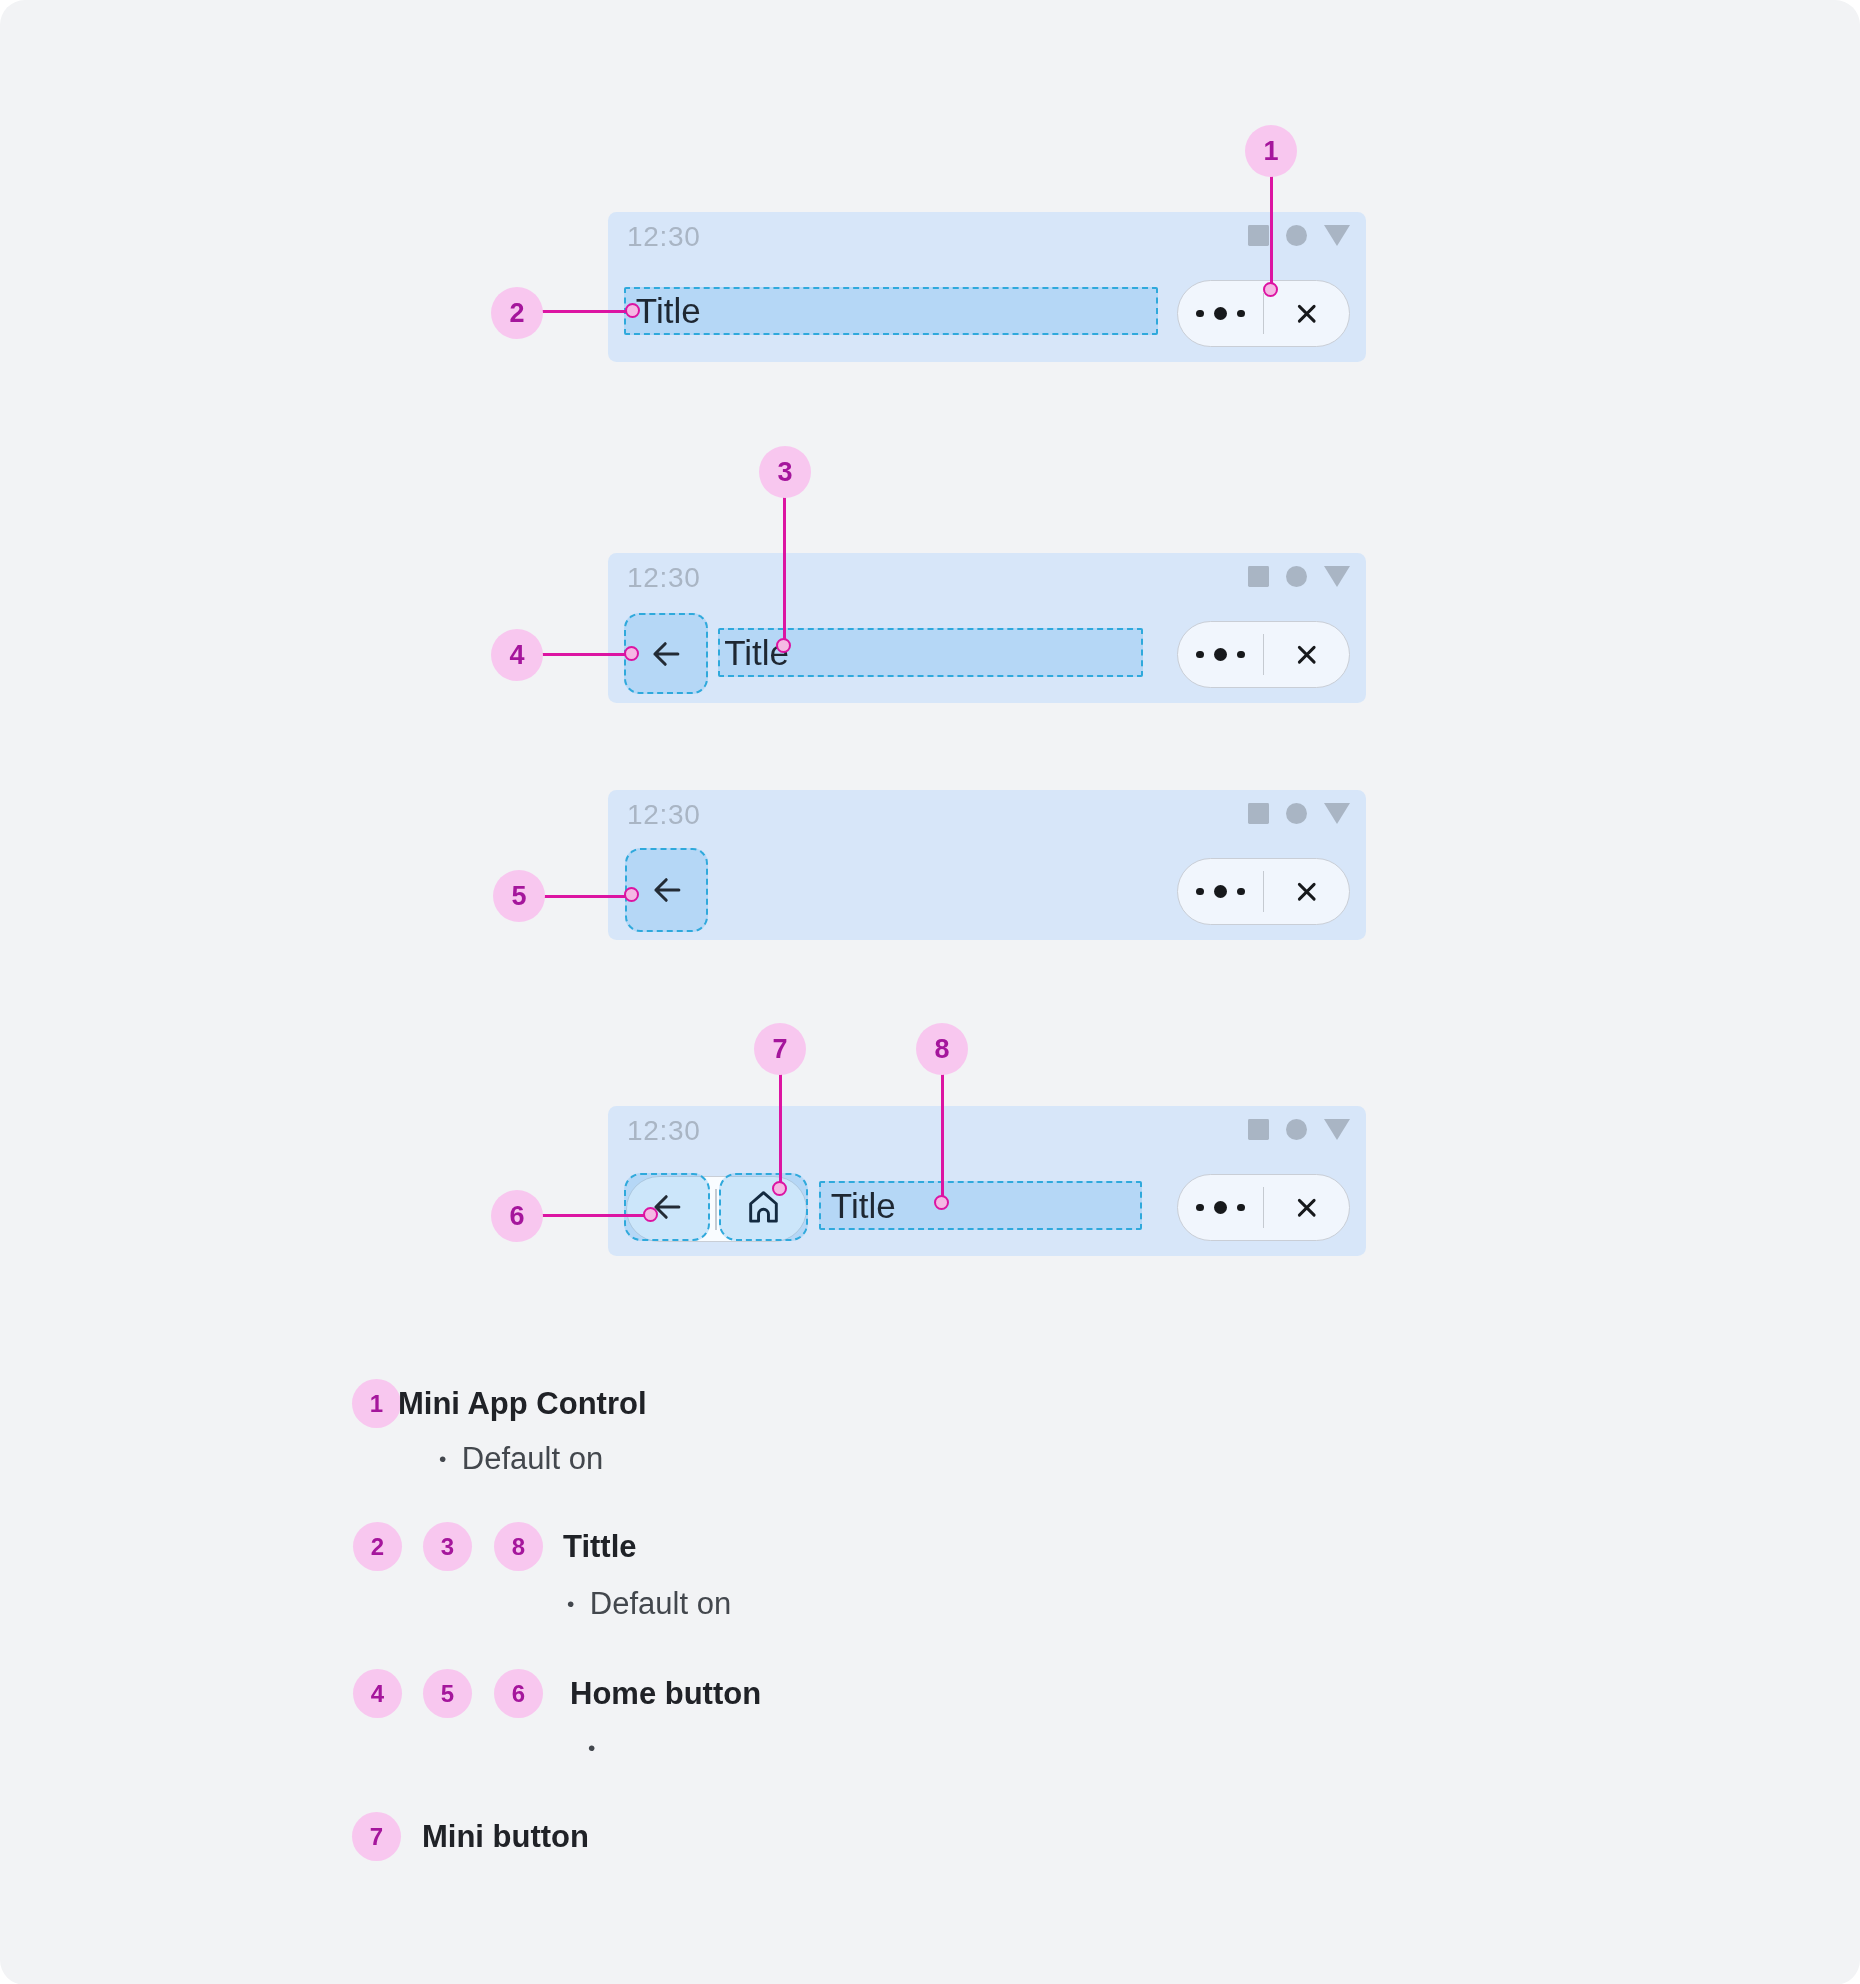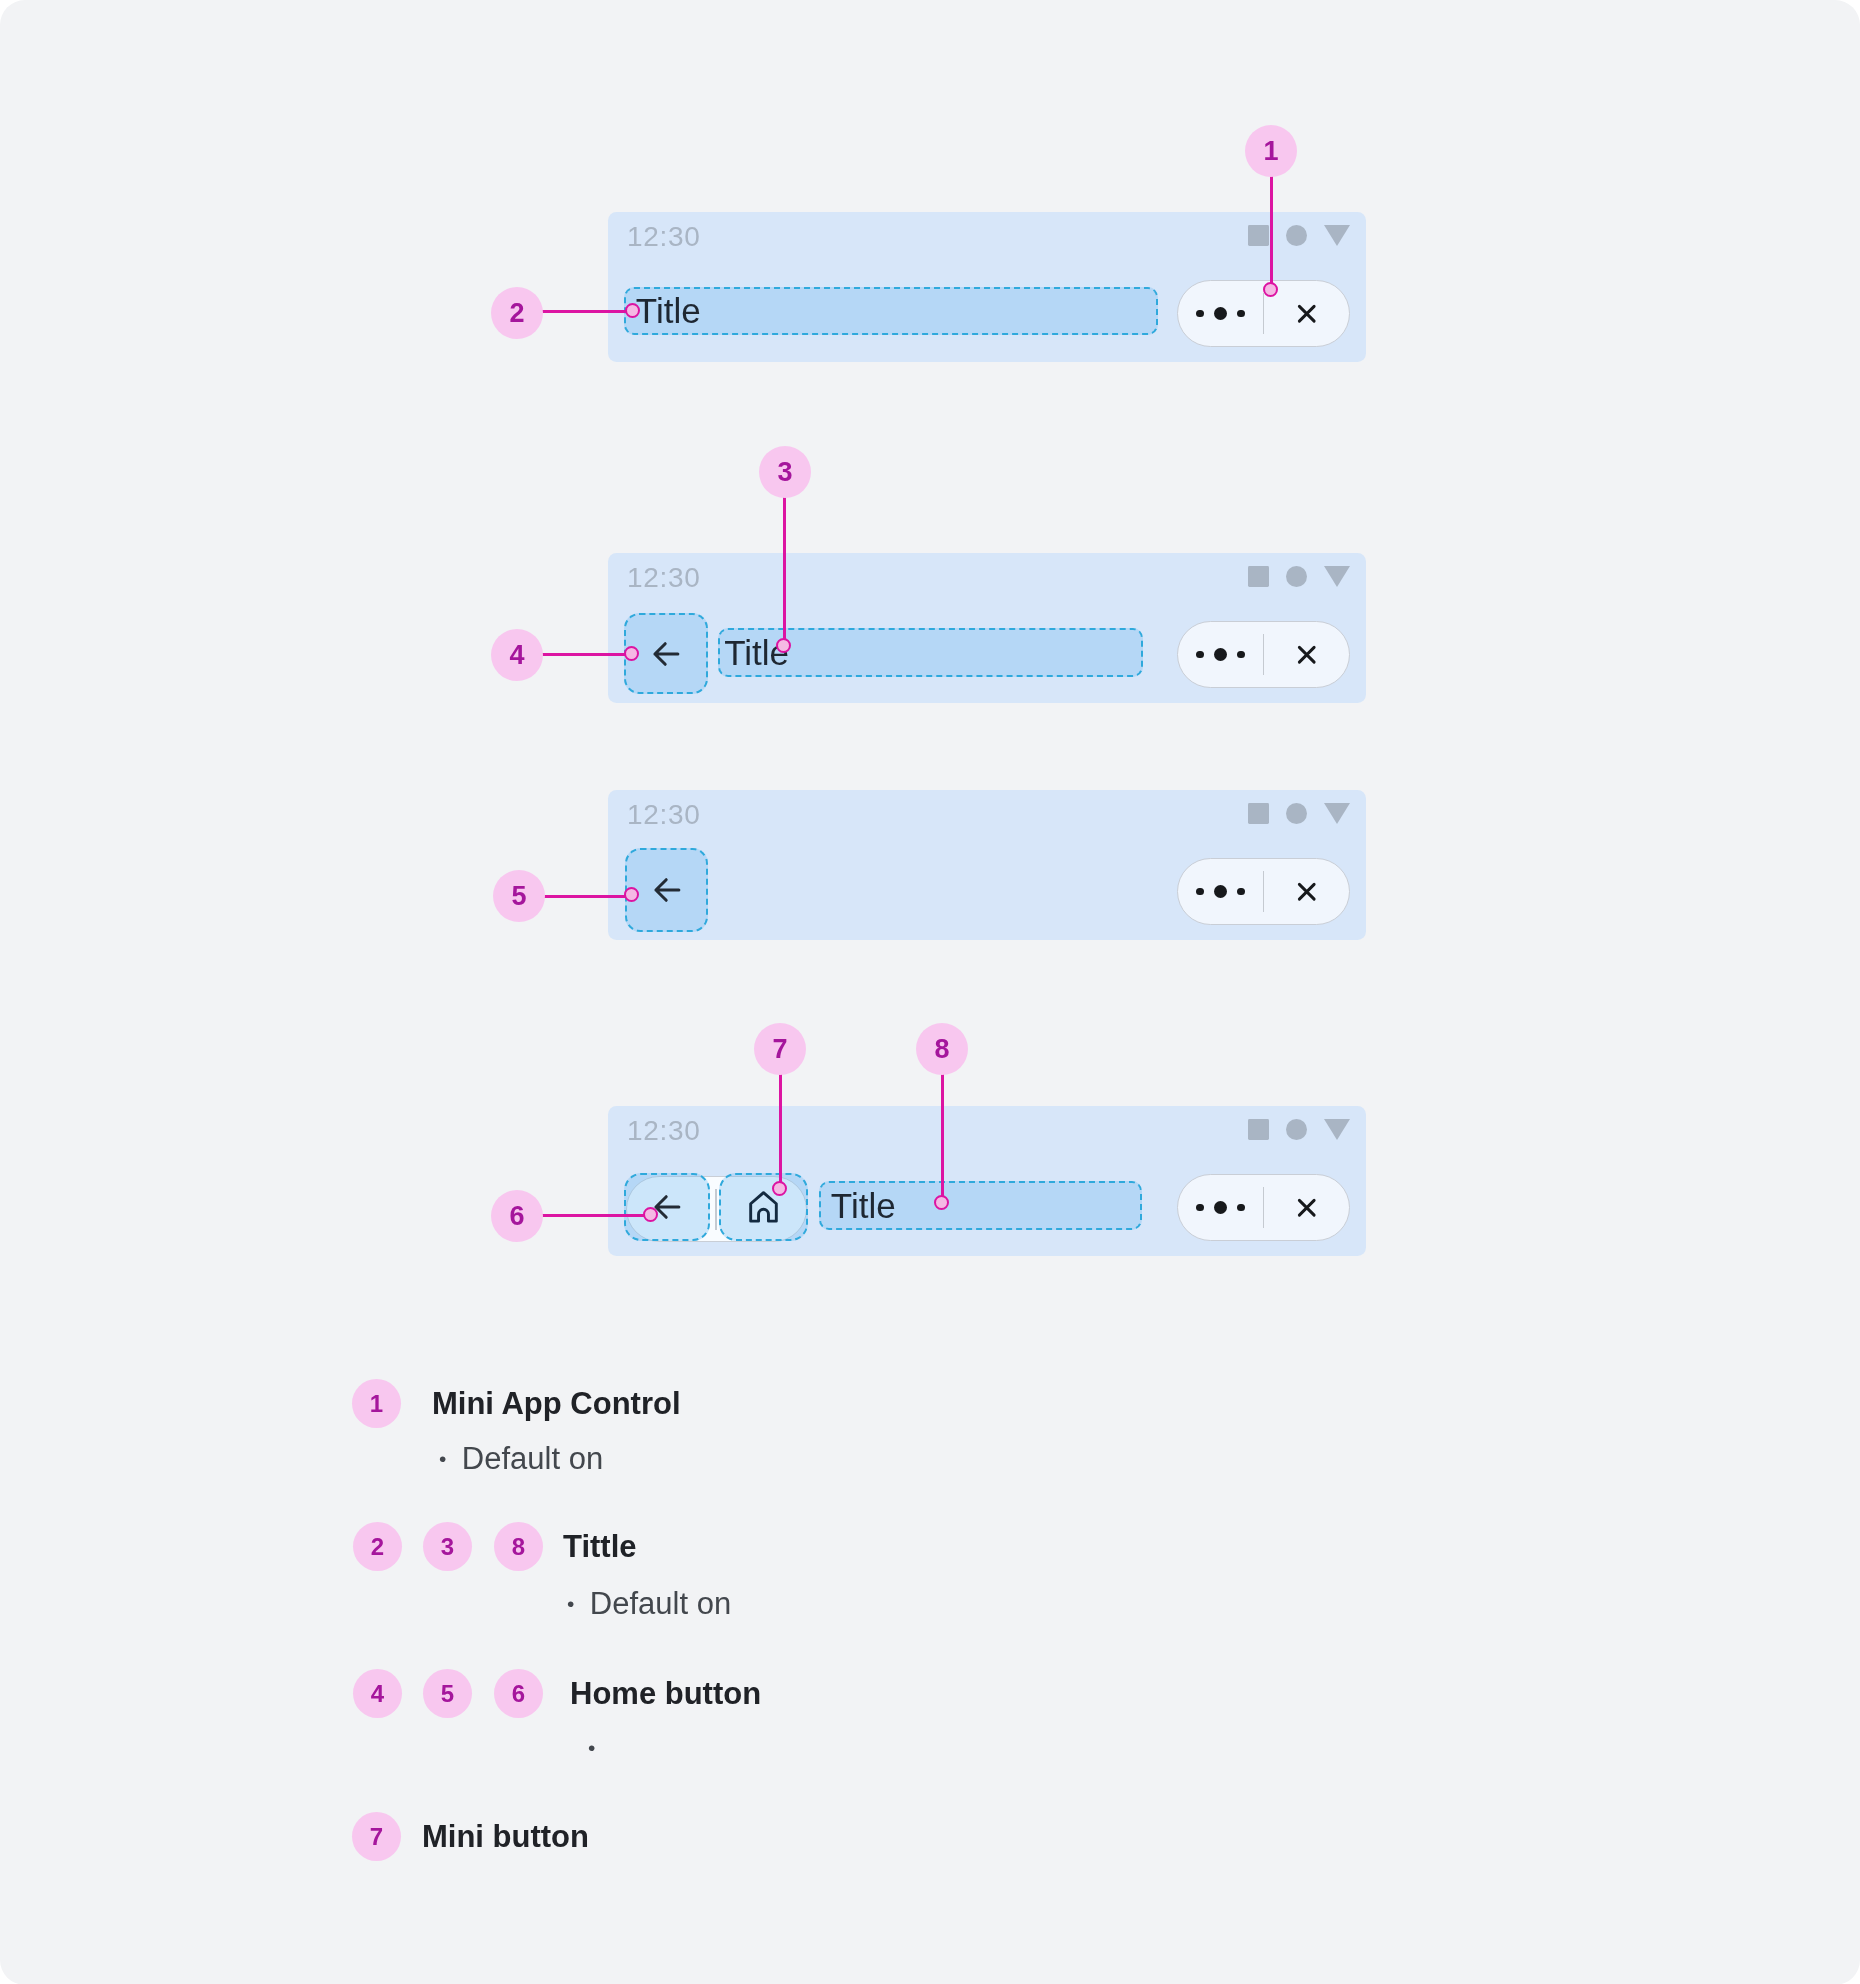--- a/index.html
+++ b/index.html
@@ -7,21 +7,21 @@
   #canvas{position:relative;width:1860px;height:1985px;background:#F2F3F5;border-radius:25px;overflow:hidden;}
 
   
   .bar{position:absolute;left:608px;width:758px;height:150px;background:#D7E6F9;border-radius:8.4px;}
   .time{position:absolute;left:19px;top:8.4px;font-size:28px;line-height:34px;font-weight:500;color:#A9B5C4;letter-spacing:0.7px;}
   .status-icons{position:absolute;right:16px;top:12.7px;display:flex;align-items:center;gap:17px;height:22.5px;}
   .st-square{width:21px;height:21px;background:#A9B5C4;border-radius:1.4px;display:inline-block;}
   .st-circle{width:21px;height:21px;background:#A9B5C4;border-radius:50%;display:inline-block;}
   .st-triangle{width:0;height:0;border-left:13.4px solid transparent;border-right:13.4px solid transparent;border-top:21px solid #A9B5C4;display:inline-block;}
 
-  .dash{position:absolute;box-sizing:border-box;border:2.8px dashed #2FA9DC;background:rgba(111,186,241,0.33);border-radius:10px;display:flex;align-items:center;}
+  .dash{position:absolute;box-sizing:border-box;border:2.8px dashed #2FA9DC;background:rgba(111,186,241,0.33);border-radius:2px;display:flex;align-items:center;}
   .back-dash{border-radius:15.5px;justify-content:center;}
   .title-text{font-size:35px;font-weight:500;color:#1E2732;padding-left:9.8px;white-space:nowrap;}
 
   .pill{position:absolute;left:569px;top:68px;width:173px;height:67px;box-sizing:border-box;background:#F1F6FD;border:1.4px solid #C9CED6;border-radius:34px;display:flex;align-items:center;}
   .pill-half{flex:1;height:100%;display:flex;align-items:center;justify-content:center;gap:9.8px;cursor:pointer;}
   .pill-div{width:1.4px;height:41px;background:#C5CAD1;}
   .dot{background:#17191C;border-radius:50%;display:inline-block;}
   .dot.s{width:7.7px;height:7.7px;}
   .dot.b{width:13.4px;height:13.4px;}
 
@@ -190,21 +190,21 @@
   <div class="line" style="left:541px;top:1214px;width:104px;height:2.8px"></div>
   <div class="dot-end" style="left:643px;top:1207px"></div>
 
   <div class="line" style="left:779px;top:1074px;width:2.8px;height:111px"></div>
   <div class="dot-end" style="left:772px;top:1181px"></div>
 
   <div class="line" style="left:941px;top:1074px;width:2.8px;height:125px"></div>
   <div class="dot-end" style="left:934px;top:1195px"></div>
 
   <div class="lbadge" style="left:352px;top:1379px">1</div>
-  <div class="lheading" style="left:432px;top:1379px">Mini App Control</div>
+  <div class="lheading" style="left:398px;top:1379px">Mini App Control</div>
   <div class="lbullet" style="left:439px;top:1434px">
     <span class="bullet-mark">•</span>
     <span>Default on</span>
   </div>
 
   <div class="lbadge" style="left:353px;top:1522px">2</div>
   <div class="lbadge" style="left:423px;top:1522px">3</div>
   <div class="lbadge" style="left:494px;top:1522px">8</div>
   <div class="lheading" style="left:563px;top:1522px">Tittle</div>
   <div class="lbullet" style="left:567px;top:1579px">

